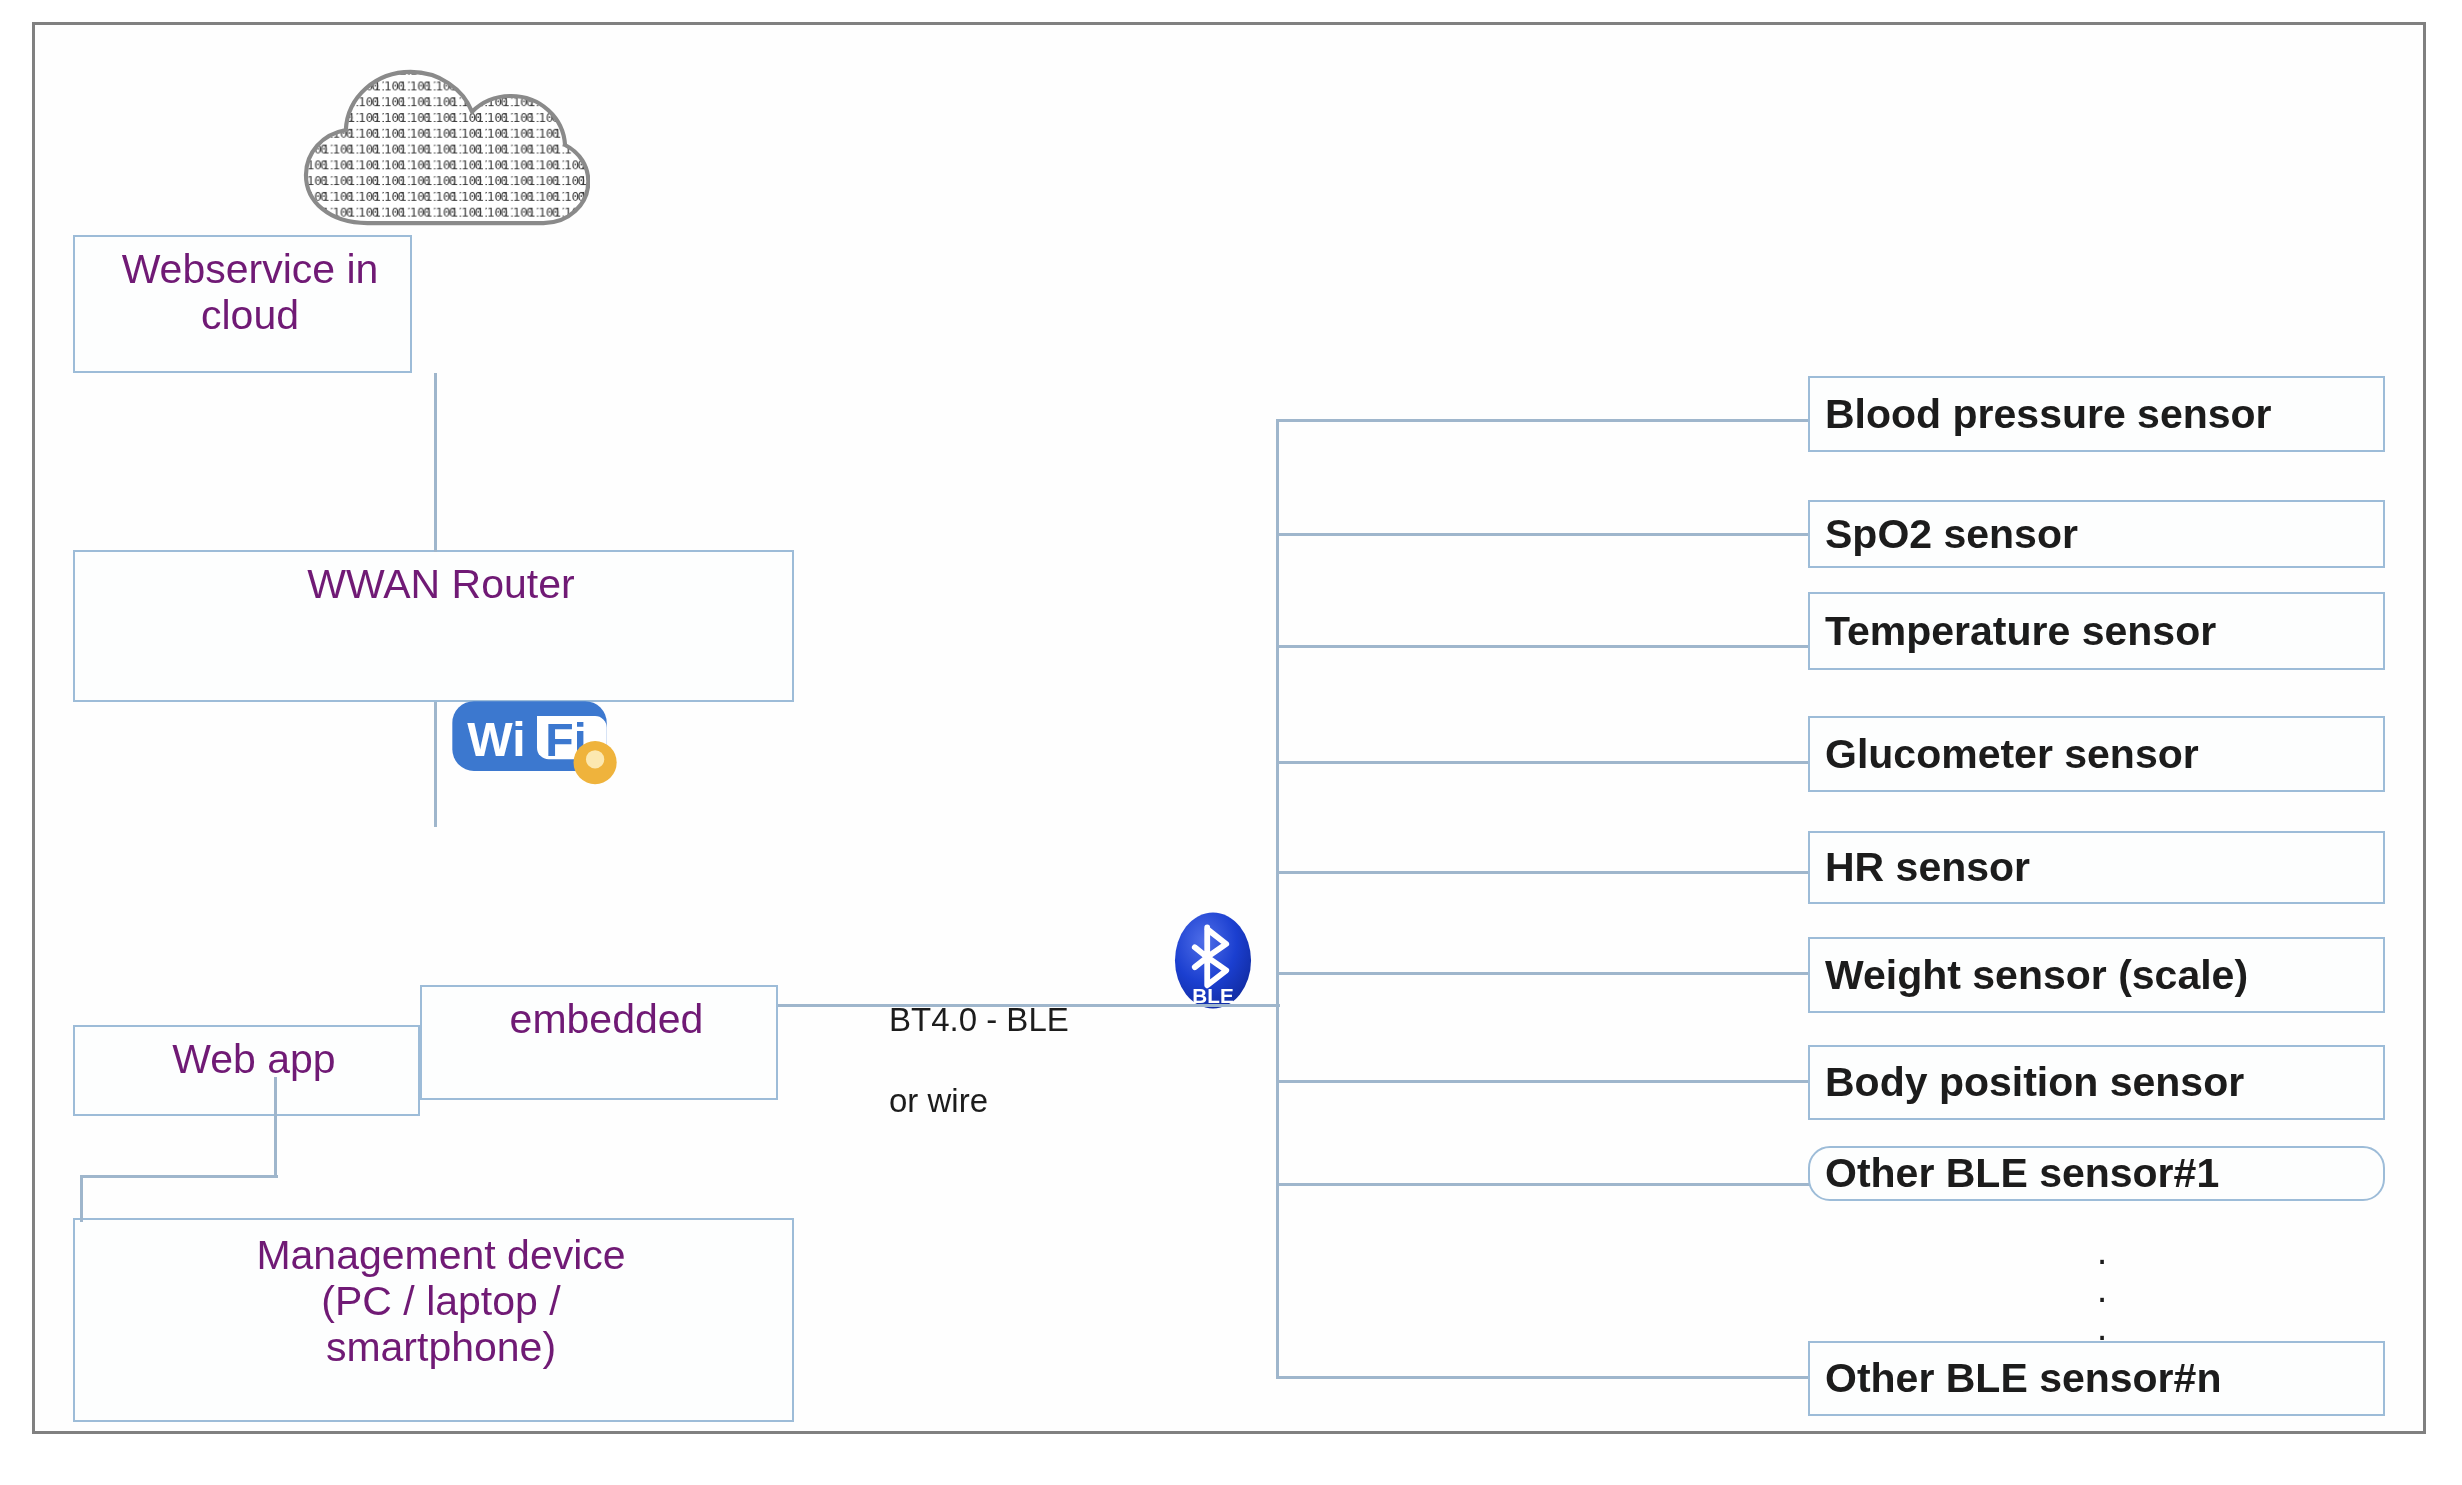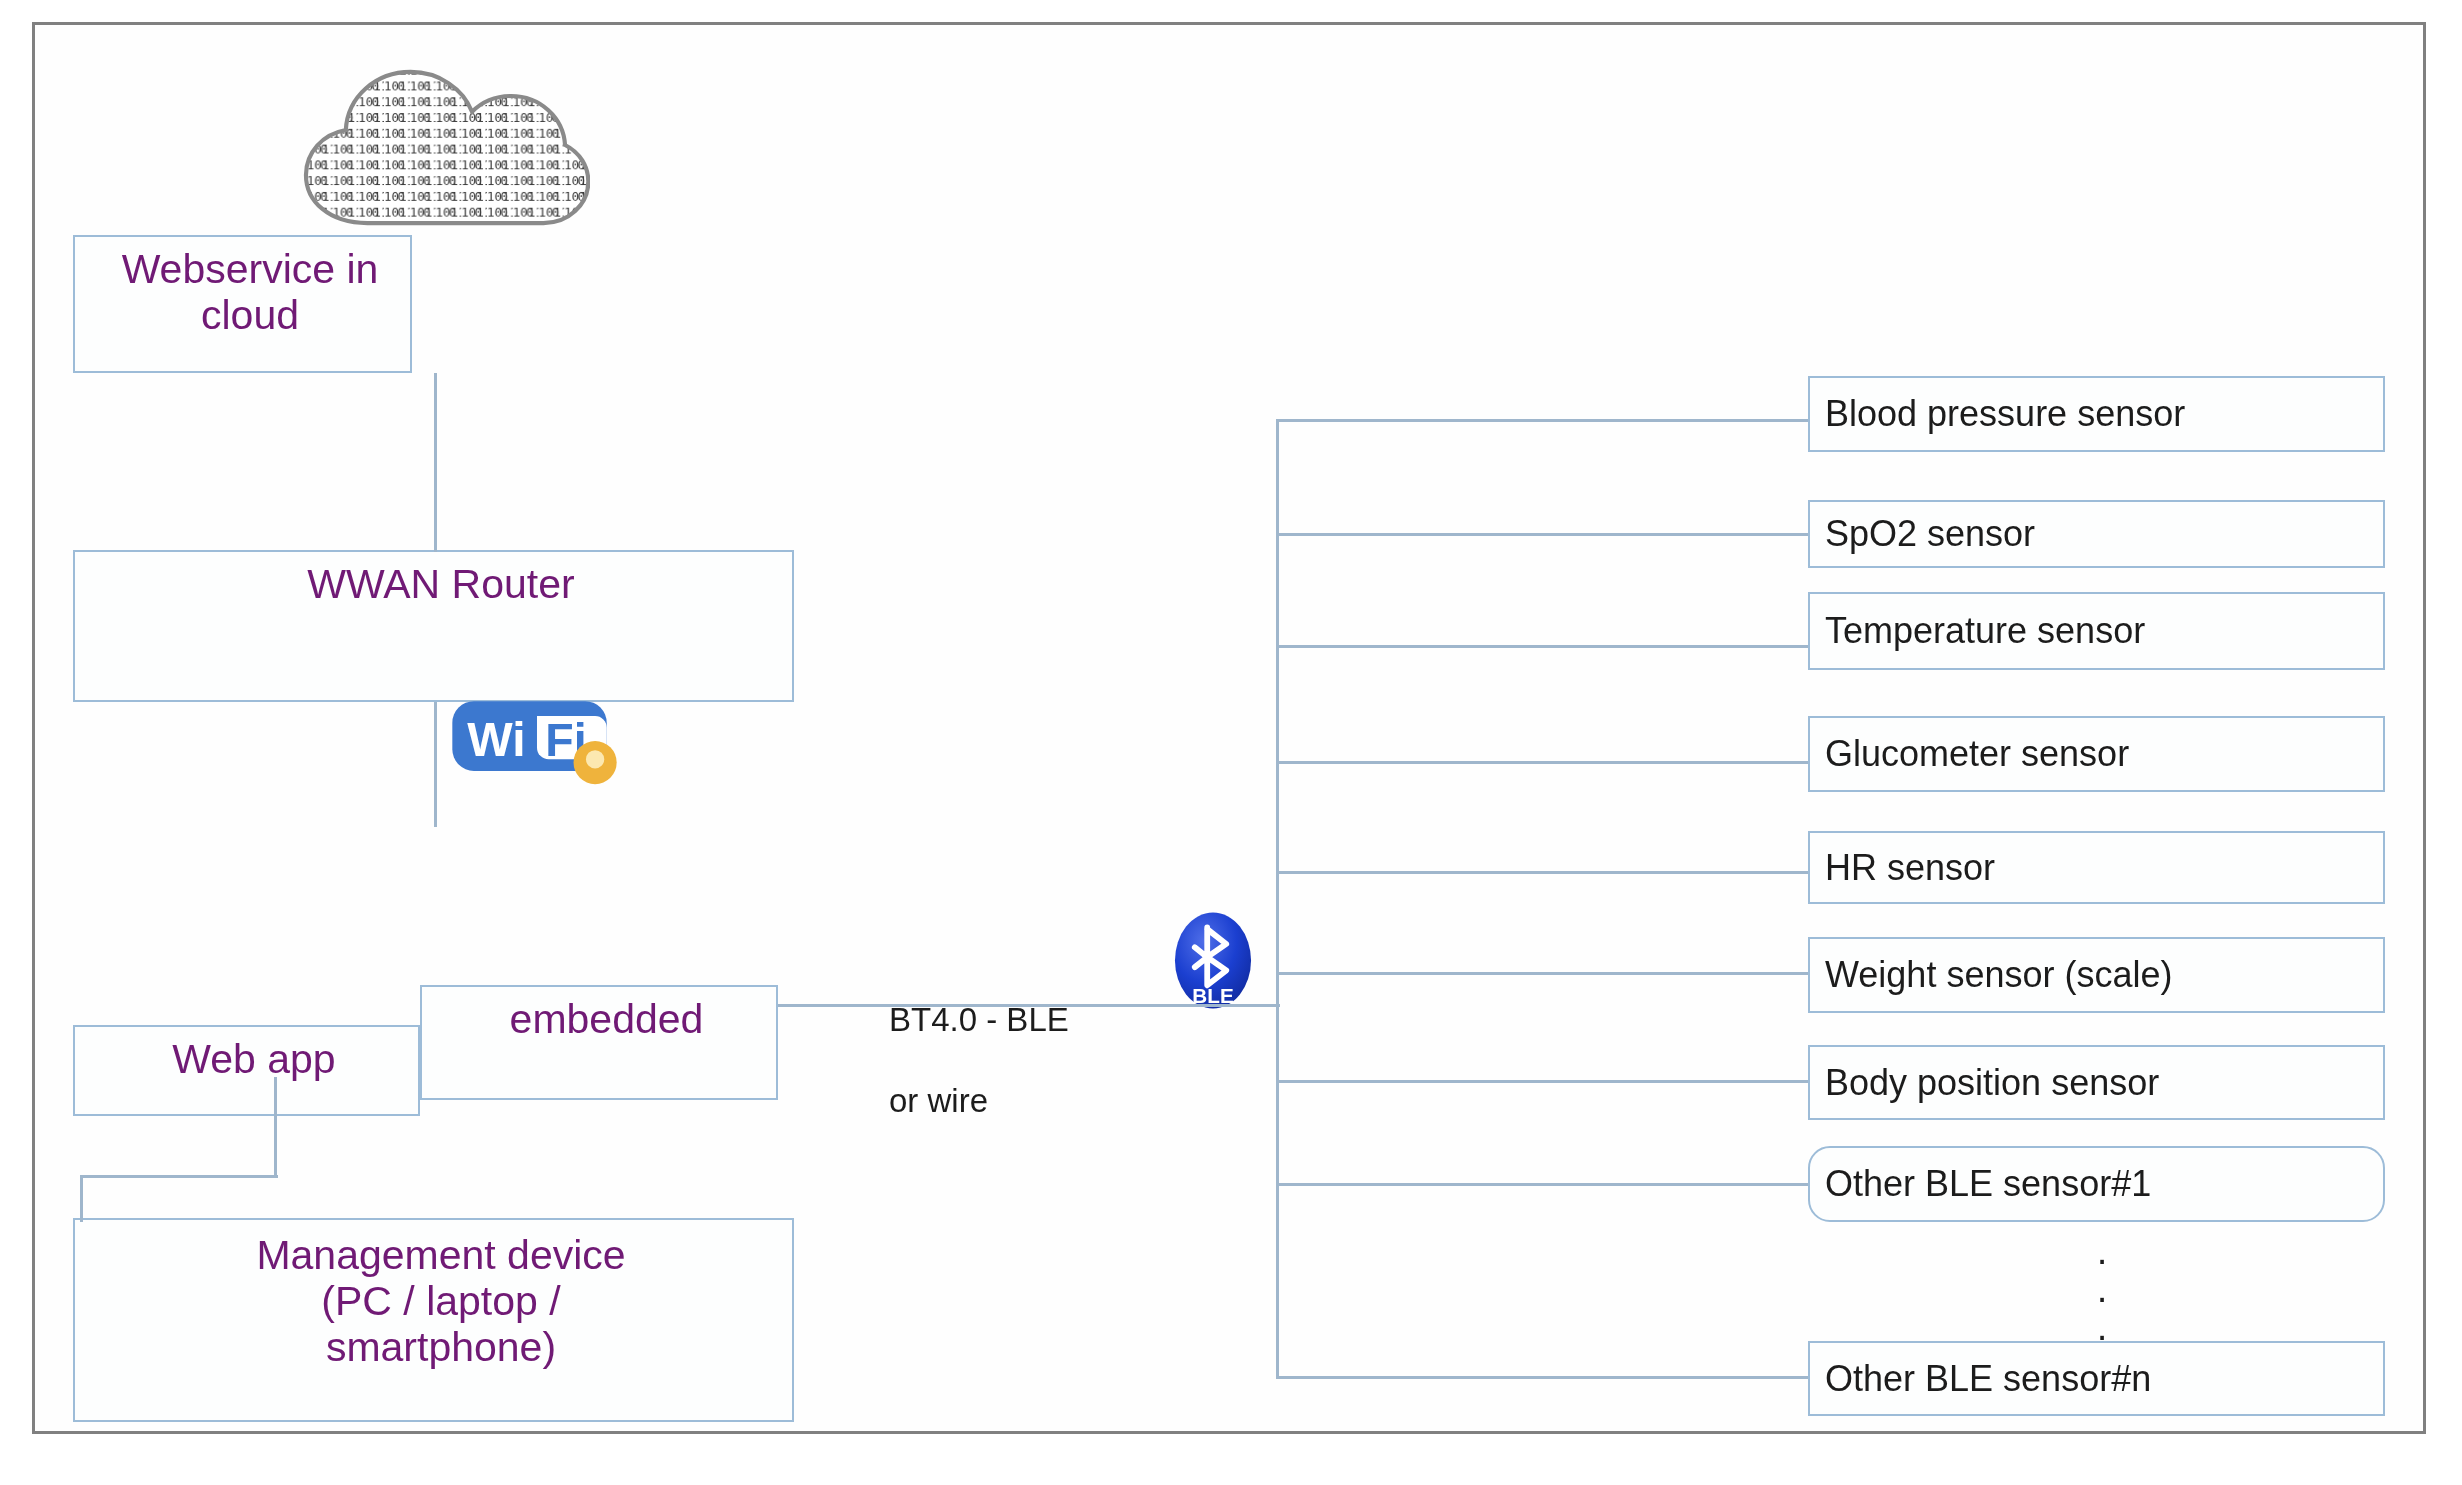--- a/index.html
+++ b/index.html
@@ -36,25 +36,26 @@
     padding:10px 0 0 15px;
     white-space:pre-line;
     text-align:center;
   }
   .sensor{
     position:absolute;
     box-sizing:border-box;
     border:2.5px solid #9dbcd8;
     background:#fdfefe;
     color:#1c1c1c;
-    font-size:36px;
+    font-size:41px;
     line-height:1;
     padding-left:15px;
     display:flex;
     align-items:center;
+    font-weight:bold;
   }
   
   .line{
     position:absolute;
     background:#9fb6cc;
   }
   .line.v{width:3.3px;}
   .line.h{height:3.3px;}
   .trunk{width:4.2px;background:#9fb6cc;}
   
@@ -202,21 +203,21 @@
   <div class="sensor" style="left:1808px;top:592px;width:577px;height:78px;">Temperature sensor</div>
 
   <div class="sensor" style="left:1808px;top:716px;width:577px;height:76px;">Glucometer sensor</div>
 
   <div class="sensor" style="left:1808px;top:831px;width:577px;height:73px;">HR sensor</div>
 
   <div class="sensor" style="left:1808px;top:937px;width:577px;height:76px;">Weight sensor (scale)</div>
 
   <div class="sensor" style="left:1808px;top:1045px;width:577px;height:75px;">Body position sensor</div>
 
-  <div class="sensor" style="left:1808px;top:1146px;width:577px;height:76px;border-radius:22px;">Other BLE sensor#1</div>
+  <div class="sensor" style="left:1808px;top:1146px;width:577px;height:55px;border-radius:22px;">Other BLE sensor#1</div>
 
   <div class="ellipsis" style="left:2077px;top:1241px;">
     <span>·</span>
     <span>·</span>
     <span>·</span>
   </div>
 
   <div class="sensor" style="left:1808px;top:1341px;width:577px;height:75px;">Other BLE sensor#n</div>
 
 </div>

